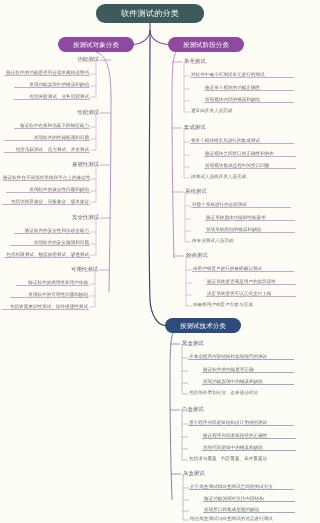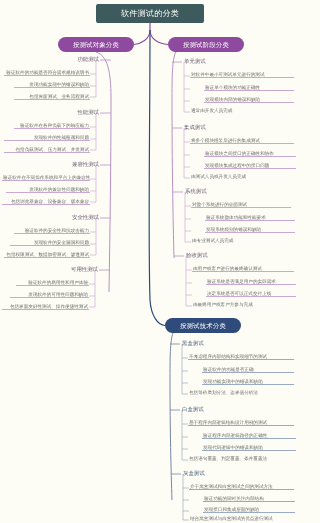--- a/index.html
+++ b/index.html
@@ -21,21 +21,21 @@
     pointer-events: none;
   }
 
   
   .root {
     position: absolute;
     left: 96px; top: 4px;
     width: 108px; height: 19px;
     background: #3d5a5c;
     color: #ffffff;
-    border-radius: 2px;
+    border-radius: 9px;
     font-size: 8px;
     line-height: 19px;
     text-align: center;
     letter-spacing: .3px;
     white-space: nowrap;
     z-index: 6;
   }
 
   
   .branch {

